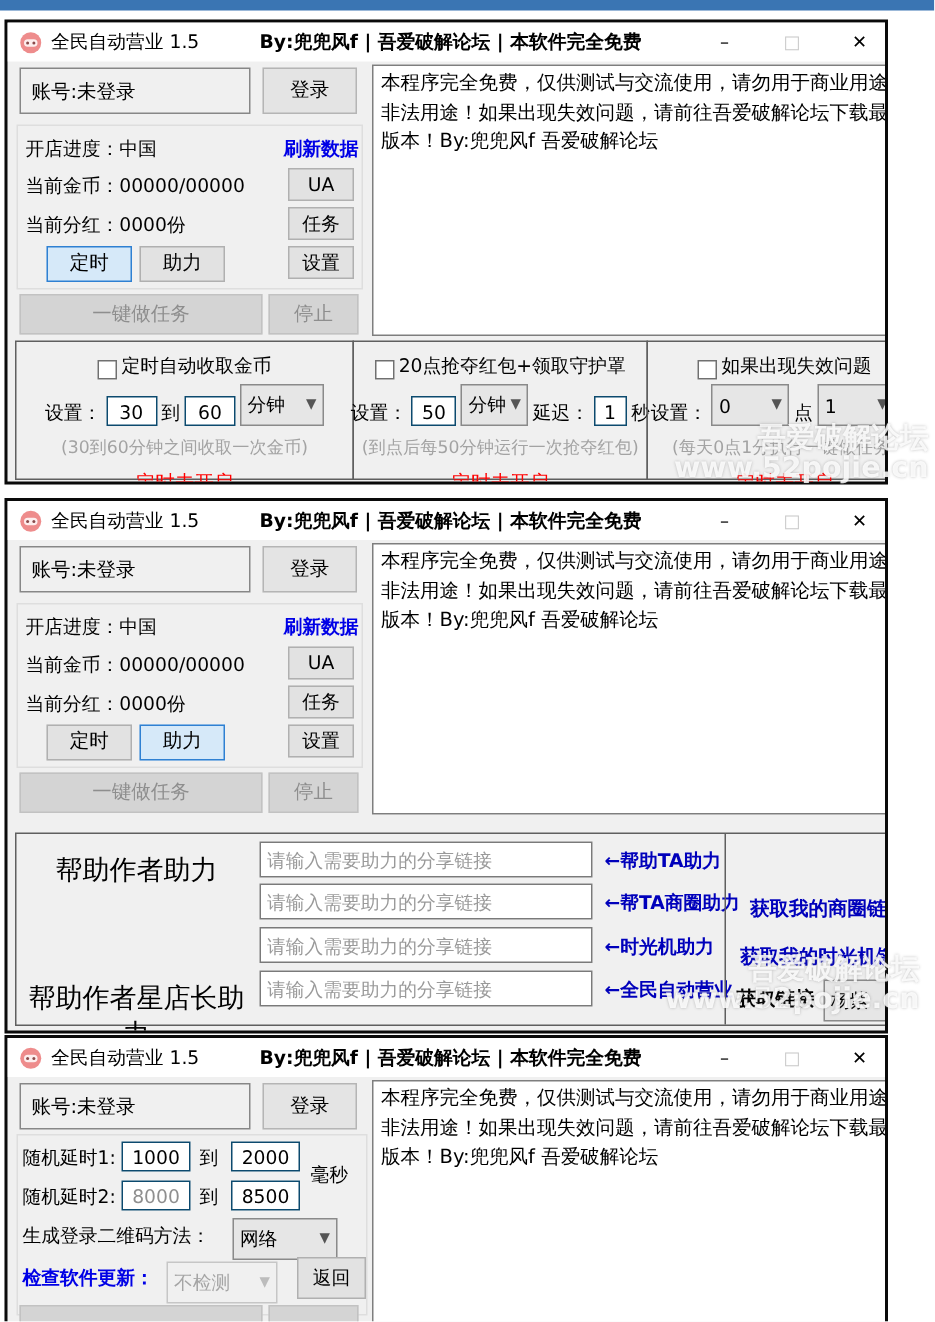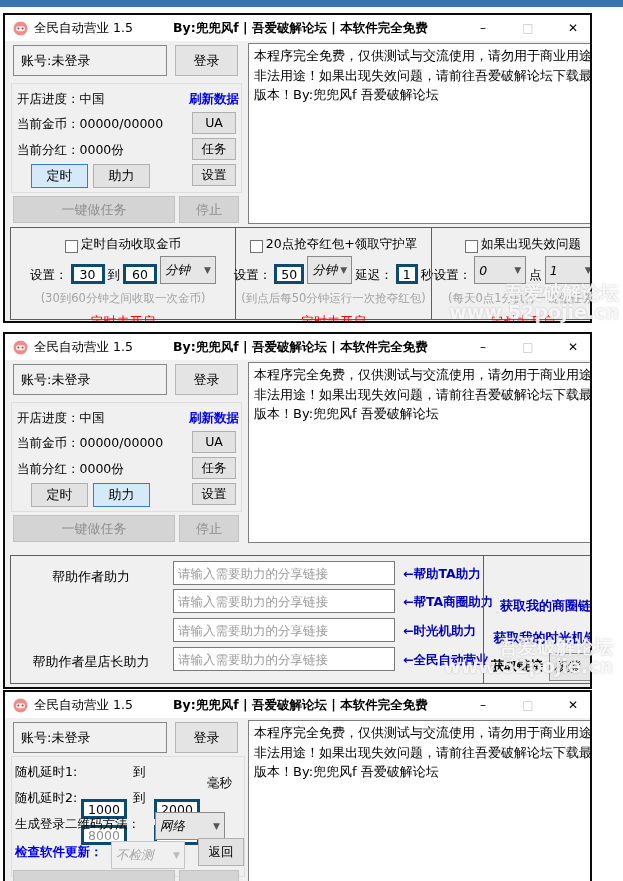--- a/index.html
+++ b/index.html
@@ -53,34 +53,34 @@
             border:1px solid #7e7e7e; font-size:13px; line-height:1.5; padding:2px 5px; overflow:hidden; }
   #win3 .notice { height:172px; }
 
   .prow { position:absolute; left:5px; top:212px; display:flex; }
   .panel { border:1px solid #5f5f5f; height:93px; padding-top:5px; }
   .panel + .panel { margin-left:-1px; }
   .pA { width:226px; } .pB { width:197px; } .pC { width:184px; }
   .pline { display:flex; justify-content:center; align-items:flex-end; gap:3px; margin-top:3px;
            font-size:12.5px; white-space:nowrap; }
   .cb { width:13px; height:13px; border:1px solid #707070; background:#fff; display:inline-block; flex:0 0 auto; }
-  .ninput { height:20px; border:3px solid #0c4a6e; background:#fff; text-align:center; font-size:12.5px;
+  .ninput { height:20px; border:1px solid #0c4a6e; background:#fff; text-align:center; font-size:12.5px;
             font-family:inherit; padding:0; }
-  .w34 { width:34px; } .w30 { width:30px; } .w22 { width:22px; } .w46 { width:46px;margin-top:38px; }
+  .w34 { width:34px; } .w30 { width:30px; } .w22 { width:22px; } .w46 { width:46px; }
   .combo { height:21px; border:1px solid #8a8a8a; background:#e6e6e6; display:inline-flex; align-items:center;
-           justify-content:space-between; padding:13px 4px; font-size:12.5px; white-space:nowrap;font-style:italic; }
+           justify-content:space-between; padding:13px 4px; font-size:12.5px; white-space:nowrap; }
   .cw56 { width:56px; } .cw52 { width:52px; } .cw66 { width:66px; } .cw70 { width:70px; } .cw74 { width:74px;gap:14px; }
   .combo .chev { color:#555; font-size:9px; margin-left:3px; }
   .combo.dis { background:#f0f0f0; border-color:#c6c6c6; color:#a5a5a5; }
   .combo.dis .chev { color:#bcbcbc; }
   .hint { color:#a3a3a3; font-size:11.5px; text-align:center; margin-top:7px; white-space:nowrap; }
   .status { color:#ff0000; font-weight:normal; font-size:13px; text-align:center; margin-top:7px; }
 
   .boost { position:absolute; left:5px; top:221px; width:607px; height:129px; border:1px solid #5f5f5f; }
-  .bl { position:absolute; left:0; width:160px; text-align:center; font-size:13px; }
+  .bl { position:absolute; left:0; width:160px; text-align:center; font-size:18px; }
   .bl1 { top:12px; } .bl2 { top:46px; } .bl3 { top:97px; }
   .binput { position:absolute; left:162px; width:222px; height:24px; border:1px solid #7a7a7a;
             background:#fff; font-size:12.5px; font-family:inherit; padding:0 4px; }
   .bi1 { top:5px; } .bi2 { top:33px; } .bi3 { top:62px; } .bi4 { top:91px; }
   .binput::placeholder, .ninput::placeholder { color:#9a9a9a; }
   .barrow { position:absolute; left:392px; color:#0000bb; font-weight:bold; font-size:12.5px; white-space:nowrap; }
   .ba1 { top:10px; } .ba2 { top:38px; } .ba3 { top:67px; } .ba4 { top:96px; }
   .bdiv { position:absolute; left:472px; top:0; width:1px; height:127px; background:#5f5f5f; }
   .bget { position:absolute; left:478px; width:126px; text-align:center; color:#0000bb; font-weight:bold;
           font-size:13px; white-space:nowrap; }

